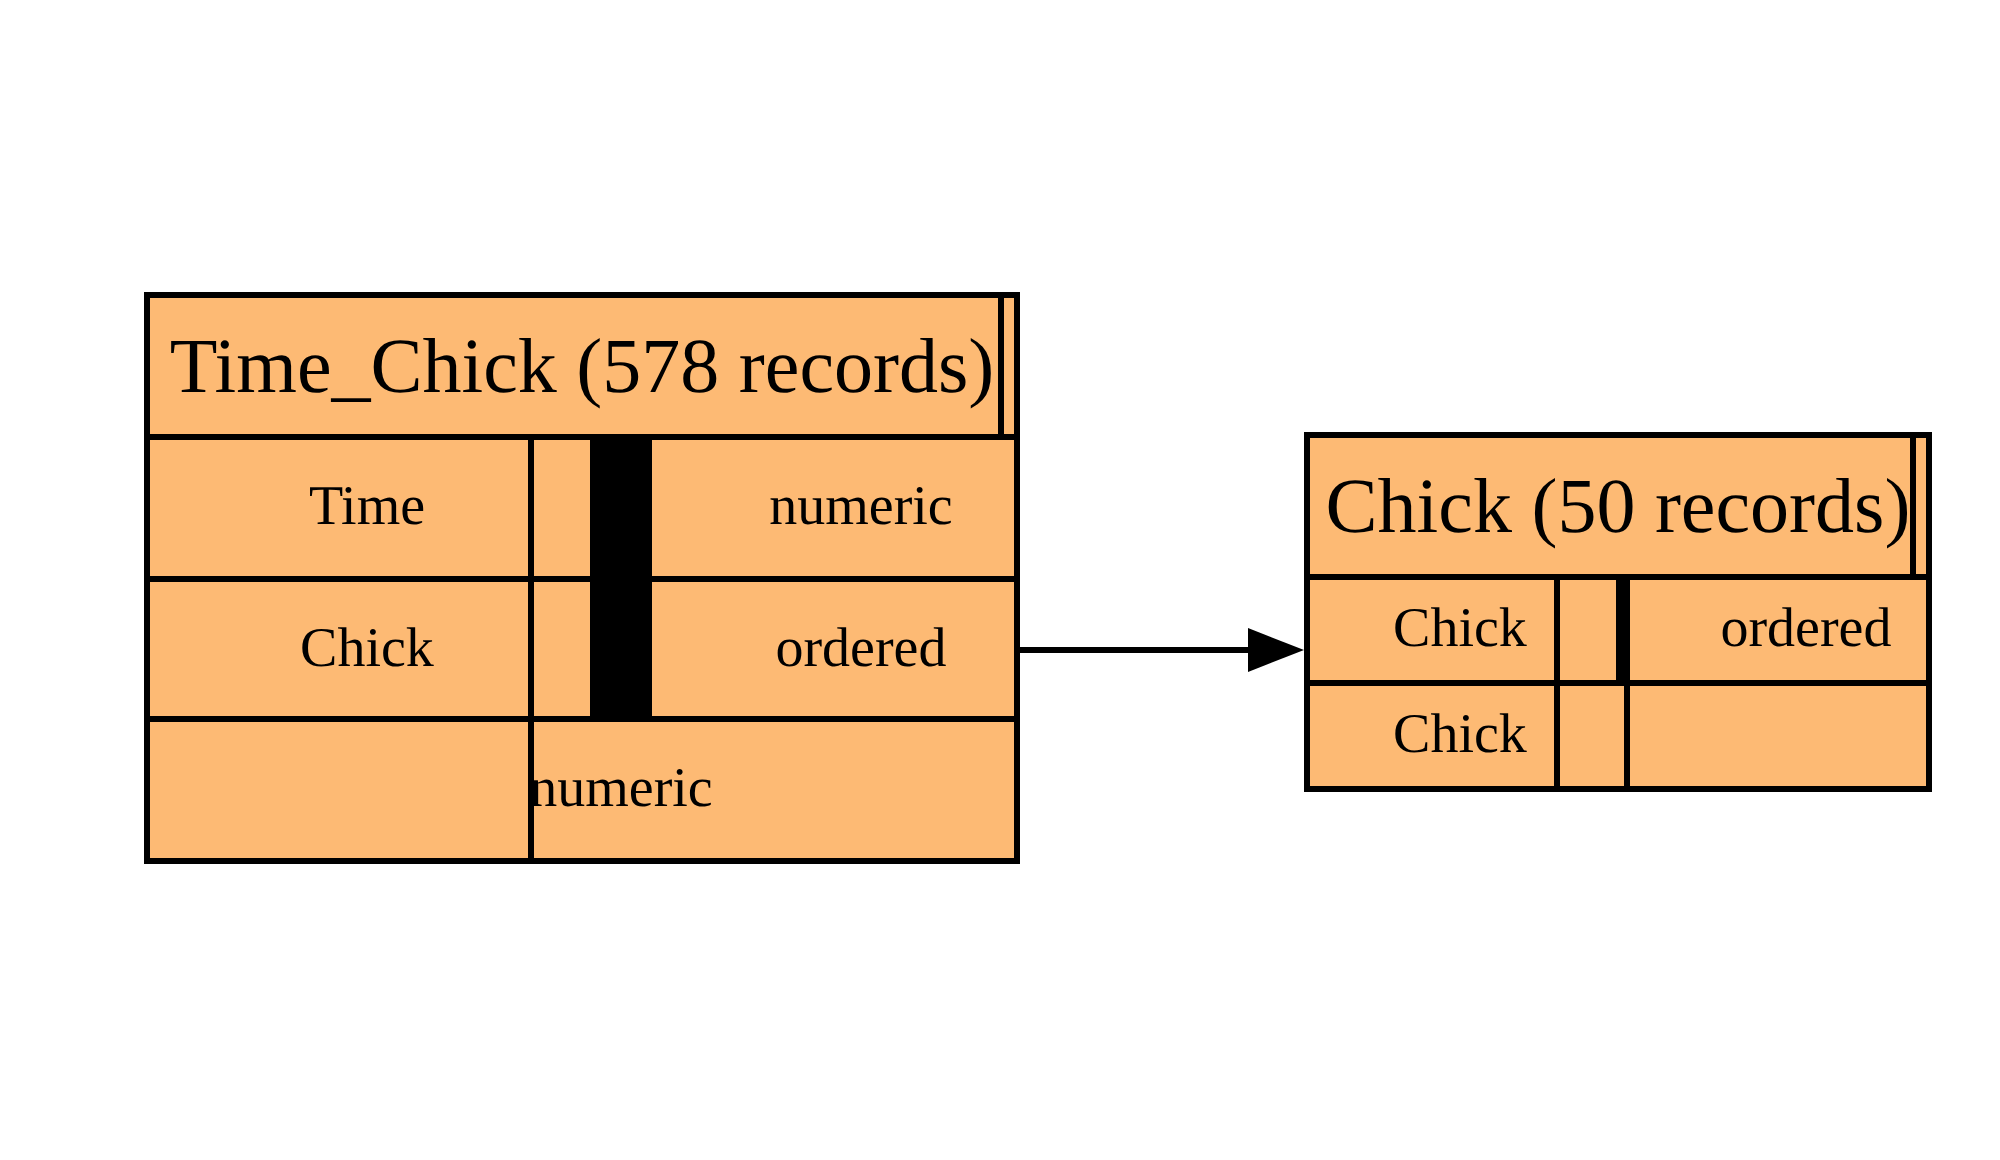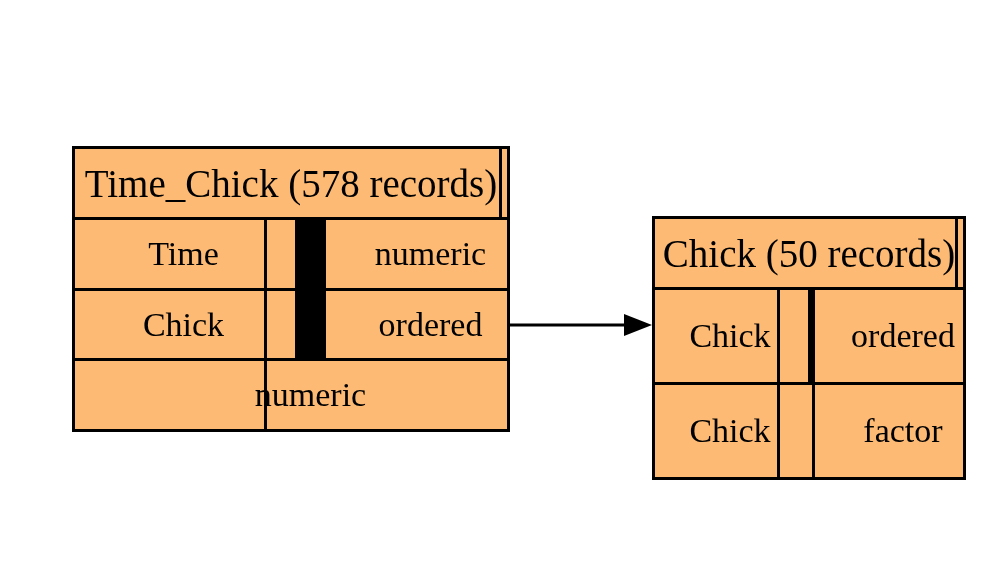--- a/index.html
+++ b/index.html
@@ -24,21 +24,21 @@
   }
   .entity {
     position: absolute;
     box-sizing: border-box;
     border: 3px solid #000000;
     background: #fdba74;
     display: flex;
     flex-direction: column;
   }
   .entity.left-table  { left: 72px;  top: 146px; width: 438px; height: 286px; }
-  .entity.right-table { left: 652px; top: 216px; width: 314px; height: 264px; }
+  .entity.right-table { left: 652px; top: 216px; width: 314px; height: 180px; }
   .thead {
     box-sizing: border-box;
     height: 71px;
     flex: 0 0 71px;
     border-bottom: 3px solid #000000;
     display: flex;
     align-items: center;
     justify-content: center;
     font-size: 39px;
     line-height: 1;
@@ -60,21 +60,21 @@
     display: grid;
     box-sizing: border-box;
   }
   .left-table  .trow { grid-template-columns: 192px 59px 1fr; }
   .right-table .trow { grid-template-columns: 125px 35px 1fr; }
   .trow + .trow { border-top: 3px solid #000000; }
   .cell {
     display: flex;
     align-items: center;
     justify-content: center;
-    font-size: 34px;
+    font-size: 28px;
     line-height: 1;
     white-space: nowrap;
     box-sizing: border-box;
     margin-left: 28px;
   }
   .cell.name { border-right: 3px solid #000000; }
   .cell.key  { border-right: 3px solid #000000; }
   .cell.key.filled { background: #000000; }
 </style>
 </head>
@@ -113,17 +113,16 @@
 
     <div class="trow">
       <div class="cell name">Chick</div>
       <div class="cell key filled"></div>
       <div class="cell type">ordered</div>
     </div>
 
     <div class="trow">
       <div class="cell name">Chick</div>
       <div class="cell key"></div>
-      <div class="cell type">factor</div>
     </div>
   </div>
 
 </div>
 
 </body></html>

